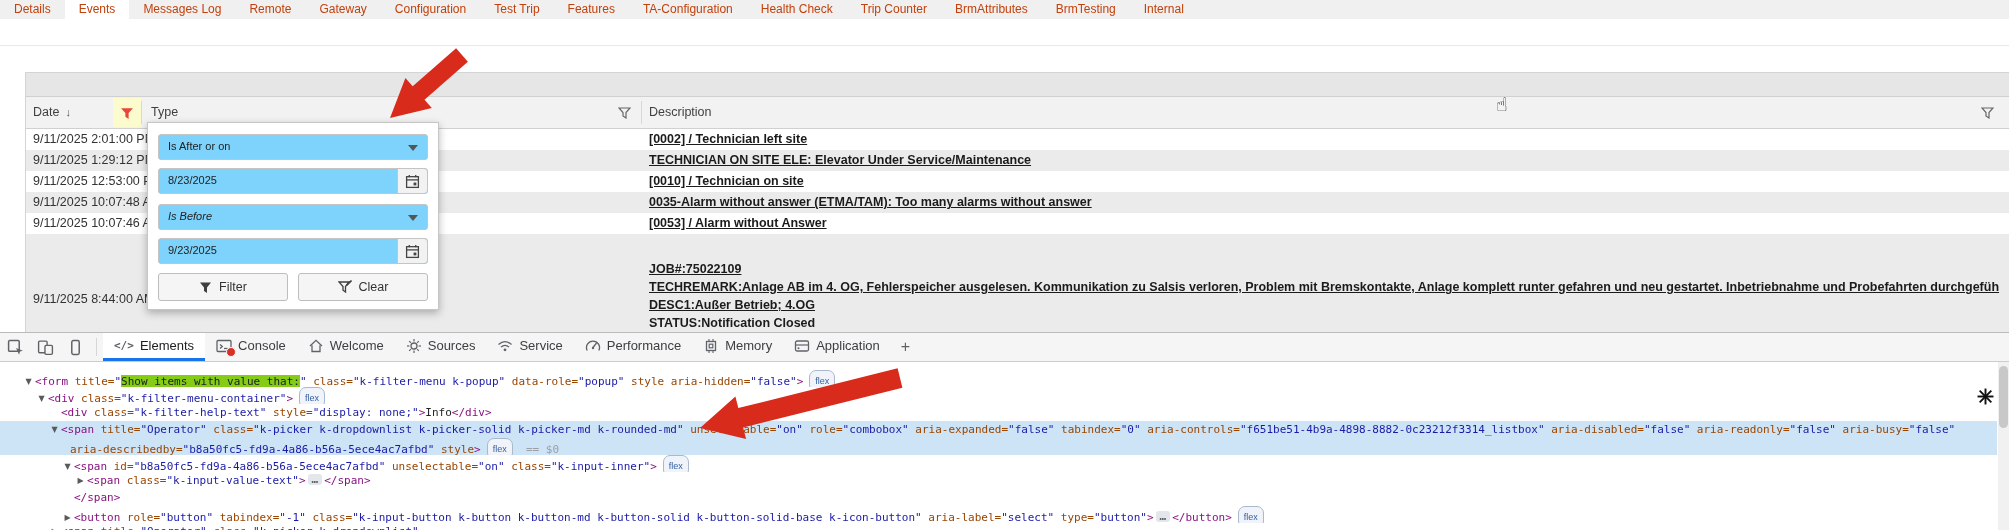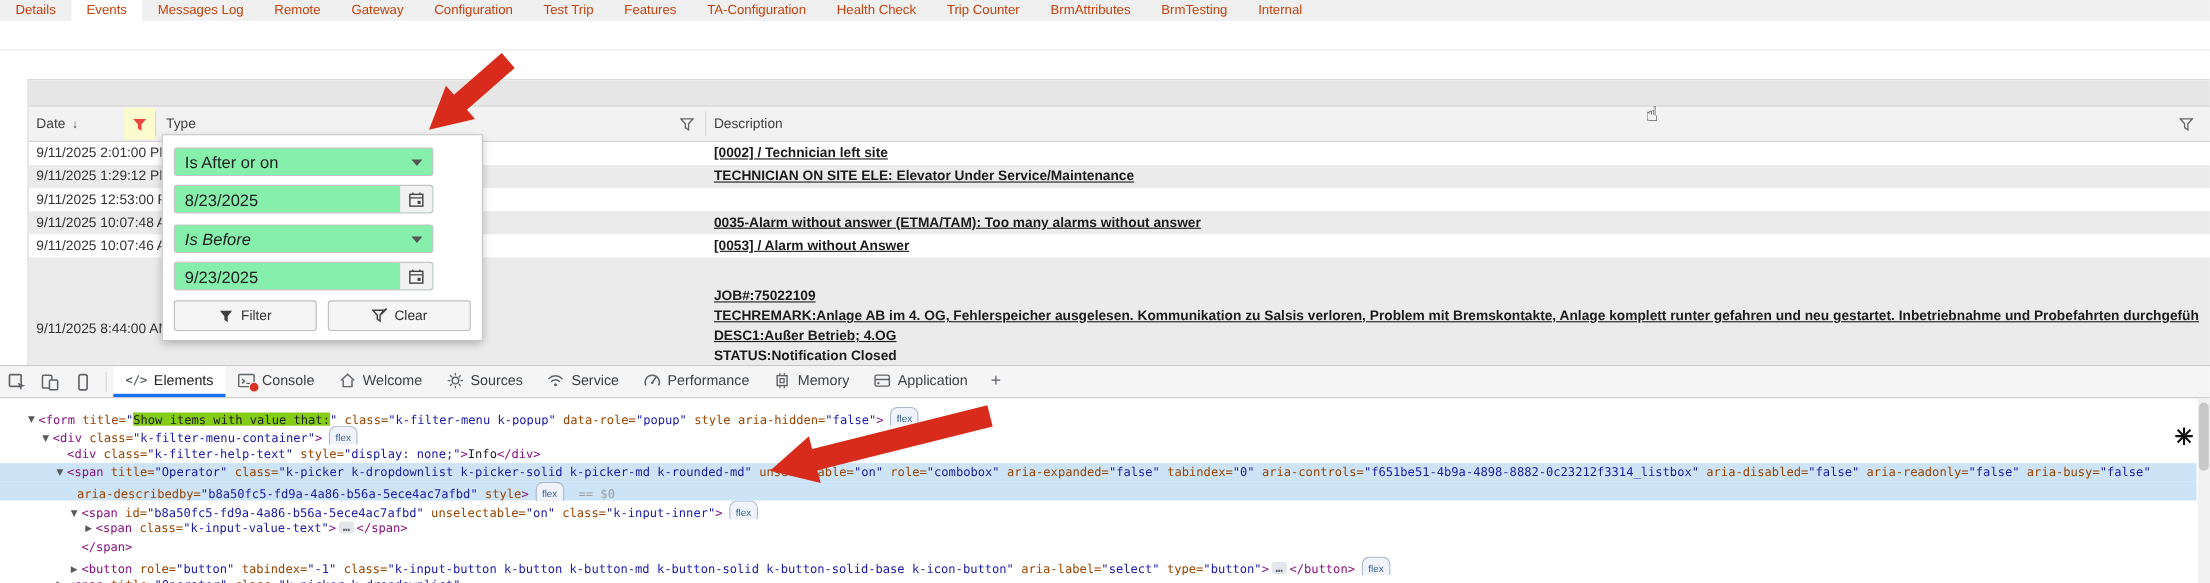--- a/index.html
+++ b/index.html
@@ -23,21 +23,21 @@
   .grid-row{position:relative;overflow:hidden;}
   .grid-row.shaded{background:#ebebeb;}
   .date-cell{position:absolute;left:7px;top:3px;font-size:12.5px;color:#333;white-space:nowrap;}
   .desc-cell{position:absolute;left:623px;right:0;top:0;bottom:0;overflow:hidden;}
   .desc-line{font-size:12.5px;font-weight:bold;color:#1b1b1b;white-space:nowrap;overflow:hidden;}
   .desc-line.link{text-decoration:underline;}
   .single .desc-line{margin-top:3px;}
   
   #popup{position:absolute;left:147px;top:122px;width:290px;height:186px;background:#fff;border:1px solid #c6c6c6;
          box-shadow:0 3px 8px rgba(0,0,0,.28);z-index:5;}
-  .pfield{position:absolute;left:10px;width:236px;height:26px;box-sizing:border-box;background:#86efac;border:1px solid #c4c4c4;border-radius:3px;font-size:15px;color:#222;}
+  .pfield{position:absolute;left:10px;width:270px;height:26px;box-sizing:border-box;background:#7dd3fc;border:1px solid #c4c4c4;border-radius:3px;font-size:11px;color:#222;}
   .dropdown .pfield-text{position:absolute;left:9px;top:5px;}
   .caret{position:absolute;right:9px;top:10px;width:0;height:0;border-left:5px solid transparent;border-right:5px solid transparent;border-top:6px solid #555;}
   .dateinput .pfield-text{position:absolute;left:9px;top:5px;}
   .cal-btn{position:absolute;right:0;top:0;bottom:0;width:29px;background:#f2f2f2;border-left:1px solid #c4c4c4;border-radius:0 3px 3px 0;display:flex;align-items:center;justify-content:center;}
   #op1{top:11px;} #date1{top:45px;} #op2{top:81px;font-style:italic;} #date2{top:115px;}
   .pbtn{position:absolute;top:150px;width:130px;height:28px;box-sizing:border-box;background:#f5f5f5;border:1px solid #bdbdbd;border-radius:3px;
         display:flex;align-items:center;justify-content:center;gap:7px;font-size:12.5px;color:#333;}
   #filter-btn{left:10px;} #clear-btn{left:150px;}
   
   #devtools{position:absolute;left:0;top:332px;right:0;height:198px;background:#fff;border-top:1px solid #bbb;}
@@ -121,20 +121,23 @@
           </div>
         </div>
         <div class="grid-row shaded" style="height: 21px;">
           <div class="date-cell">9/11/2025 1:29:12 PM</div>
           <div class="desc-cell single">
             <div class="desc-line link" style="line-height: 15px;">TECHNICIAN ON SITE ELE: Elevator Under Service/Maintenance</div>
           </div>
         </div>
         <div class="grid-row" style="height: 21px;">
           <div class="date-cell">9/11/2025 12:53:00 PM</div>
+          <div class="desc-cell single">
+            <div class="desc-line link" style="line-height: 15px;">[0010] / Technician on site</div>
+          </div>
         </div>
         <div class="grid-row shaded" style="height: 21px;">
           <div class="date-cell">9/11/2025 10:07:48 AM</div>
           <div class="desc-cell single">
             <div class="desc-line link" style="line-height: 15px;">0035-Alarm without answer (ETMA/TAM): Too many alarms without answer</div>
           </div>
         </div>
         <div class="grid-row" style="height: 21px;">
           <div class="date-cell">9/11/2025 10:07:46 AM</div>
           <div class="desc-cell single">

